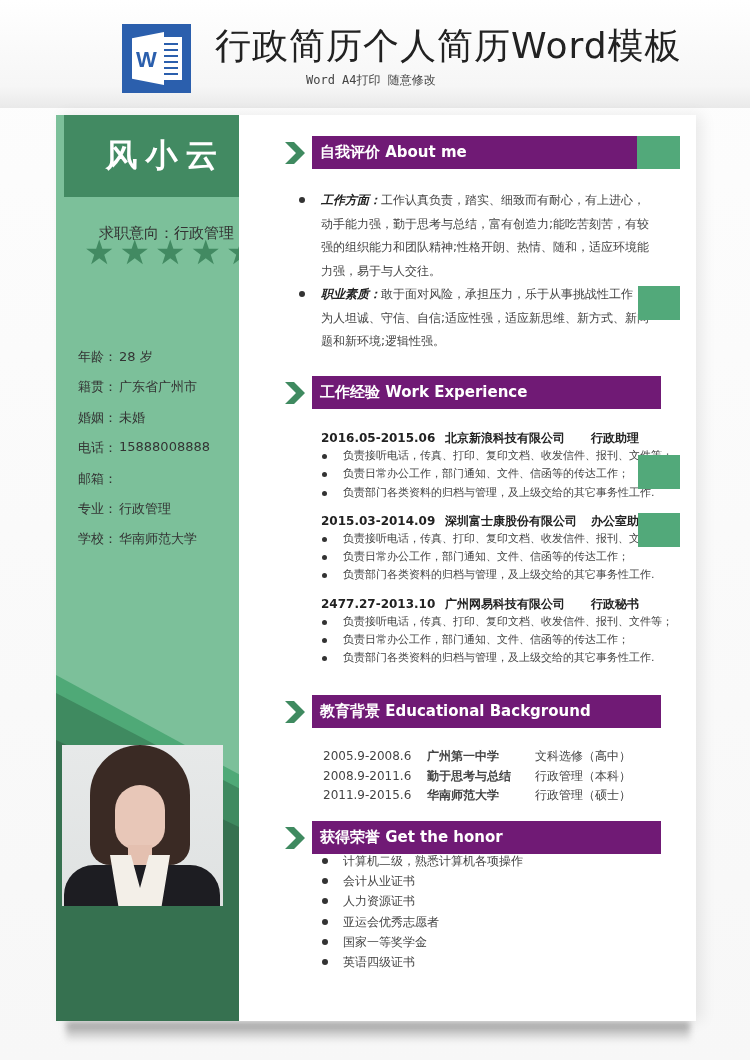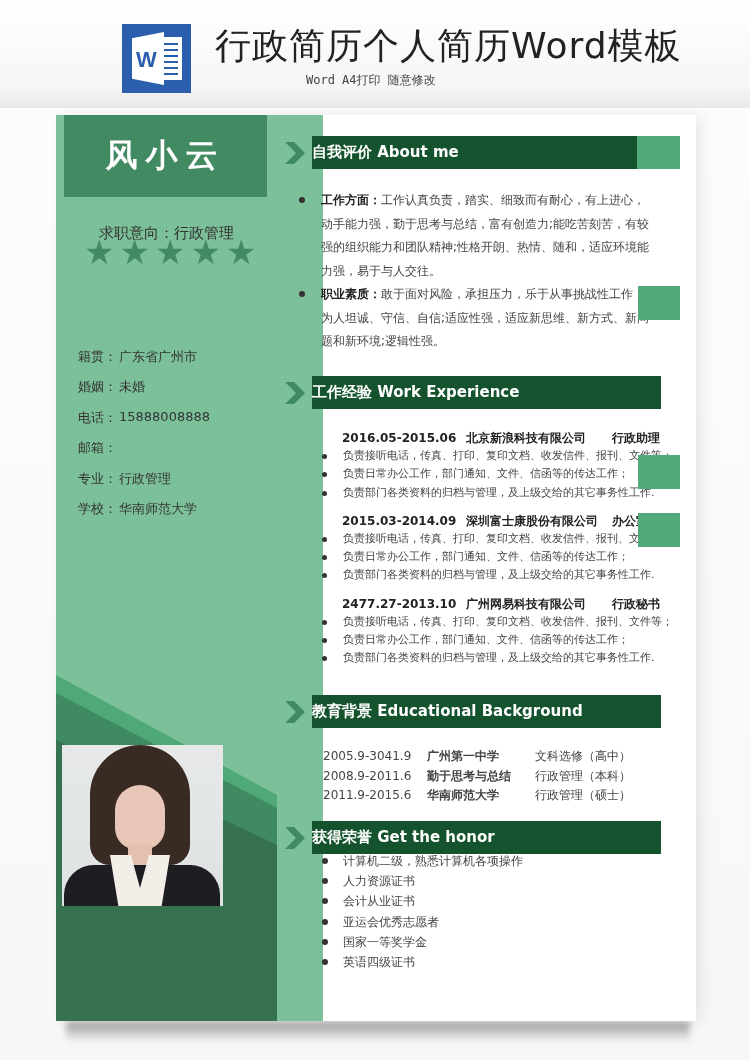--- a/index.html
+++ b/index.html
@@ -27,21 +27,21 @@
   .subtitle { position: absolute; left: 306px; top: 72px; font-size: 12px; color: #444;
     font-family: "DejaVu Sans Mono", monospace; }
 
   
   .page-shadow { position: absolute; left: 66px; top: 1022px; width: 624px; height: 20px;
     background: linear-gradient(#9a9a9a, rgba(200,200,200,0)); filter: blur(3px); }
   .page { position: absolute; left: 56px; top: 115px; width: 640px; height: 906px; background: #fff;
     box-shadow: 6px 0 14px rgba(0,0,0,0.08); overflow: hidden; }
 
   
-  .left { position: absolute; left: 0; top: 0; width: 267px; height: 906px; background: #7cc09a; overflow: hidden; }
+  .left { position: absolute; left: 0; top: 0; width: 183px; height: 906px; background: #7cc09a; overflow: hidden; }
   .name-box { position: absolute; left: 8px; top: 0; width: 203px; height: 82px; background: #428a62;
     display: flex; align-items: center; justify-content: center; }
   .name-box span { color: #fff; font-size: 32px; font-weight: bold; letter-spacing: 8px; }
   .intent { position: absolute; left: 0; width: 221px; top: 109px; text-align: center; font-size: 15px; color: #333; }
   .stars { position: absolute; left: 28px; top: 120px; display: flex; gap: 5px; }
   .stars span { color: #428a62; font-size: 34px; line-height: 34px; }
   .info { position: absolute; left: 22px; top: 233px; }
   .info-row { height: 30.4px; font-size: 13px; color: #333; display: flex; }
   .info-row .k { white-space: nowrap; }
   .info-row .v { margin-left: 2px; white-space: nowrap; }
@@ -61,34 +61,34 @@
   .photo .jacket { position: absolute; left: 2px; top: 120px; width: 156px; height: 45px; background: #1d1d22;
     border-radius: 30px 30px 0 0; }
   .photo .collar { position: absolute; left: 48px; top: 110px; width: 60px; height: 55px; background: #f3efe8;
     clip-path: polygon(0 0, 35% 0, 50% 60%, 65% 0, 100% 0, 85% 100%, 15% 100%); }
 
   
   .right { position: absolute; left: 221px; top: 0; width: 419px; height: 906px; }
   .section-head { position: absolute; left: 8px; width: 376px; height: 33px; }
   .chevron { position: absolute; left: 0; top: 6px; width: 20px; height: 22px; }
   .chevron svg { display: block; }
-  .head-bar { position: absolute; left: 27px; top: 0; width: 349px; height: 33px; background: #14532d;
-    color: #fff; font-size: 15px; font-weight: bold; display: flex; align-items: center; padding-left: 0; }
+  .head-bar { position: absolute; left: 27px; top: 0; width: 349px; height: 33px; background: #701a75;
+    color: #fff; font-size: 15px; font-weight: bold; display: flex; align-items: center; padding-left: 8px; }
   .head-bar .accent { position: absolute; right: -19px; top: 0; width: 43px; height: 33px; background: #52a97a; }
 
   .about { position: absolute; left: 44px; top: 74px; width: 330px; font-size: 12px; line-height: 23.5px; color: #444; }
   .bullet-para { position: relative; padding-left: 0; text-indent: 0; }
   .bullet-para::before { content: ""; position: absolute; left: -22px; top: 8px; width: 6px; height: 6px; border-radius: 50%; background: #333; }
-  .bullet-para b { color: #222; }
+  .bullet-para b { color: #222; font-style: italic; }
 
   .float-box { position: absolute; width: 42px; height: 34px; background: #52a97a; }
 
   .jobs { position: absolute; left: 44px; top: 314px; width: 360px; }
   .job { margin-bottom: 10px; }
-  .job-head { display: flex; font-size: 12px; font-weight: bold; color: #222; height: 18px; line-height: 18px; white-space: nowrap; margin-left: 21px; }
+  .job-head { display: flex; font-size: 12px; font-weight: bold; color: #222; height: 18px; line-height: 18px; white-space: nowrap; }
   .job-head .d { width: 124px; }
   .job-head .c { width: 146px; }
   .job-duty { position: relative; padding-left: 22px; font-size: 11px; color: #444; height: 18.3px; line-height: 18.3px; white-space: nowrap; }
   .job-duty::before { content: ""; position: absolute; left: 1px; top: 7px; width: 5px; height: 5px; border-radius: 50%; background: #333; }
 
   .edu { position: absolute; left: 46px; top: 632px; }
   .edu-row { display: flex; font-size: 12px; color: #444; height: 19.5px; line-height: 19.5px; white-space: nowrap; }
   .edu-row .p { width: 104px; }
   .edu-row .s { width: 108px; font-weight: bold; }
 
@@ -128,20 +128,24 @@
       <span>求职意向：</span><span>行政管理</span>
     </div>
     <div class="stars">
       <span>★</span>
       <span>★</span>
       <span>★</span>
       <span>★</span>
       <span>★</span>
     </div>
     <div class="info">
+      <div class="info-row">
+          <span class="k">年龄：</span>
+          <span class="v"> 28 岁</span>
+        </div>
       <div class="info-row">
           <span class="k">籍贯：</span>
           <span class="v">广东省广州市</span>
         </div>
       <div class="info-row">
           <span class="k">婚姻：</span>
           <span class="v">未婚</span>
         </div>
       <div class="info-row">
           <span class="k">电话：</span>
@@ -237,21 +241,21 @@
         <svg width="20" height="22" viewBox="0 0 20 22">
             <polygon points="0,0 9,0 20,11 9,22 0,22 11,11" fill="#3f8a60"></polygon>
           </svg>
       </div>
       <div class="head-bar">
         <span>教育背景 Educational Background</span>
       </div>
     </div>
     <div class="edu">
       <div class="edu-row">
-          <span class="p">2005.9-3041.9</span>
+          <span class="p">2005.9-2008.6</span>
           <span class="s">广州第一中学</span>
           <span>文科选修（高中）</span>
         </div>
       <div class="edu-row">
           <span class="p">2008.9-2011.6</span>
           <span class="s">勤于思考与总结</span>
           <span>行政管理（本科）</span>
         </div>
       <div class="edu-row">
           <span class="p">2011.9-2015.6</span>
@@ -265,22 +269,22 @@
         <svg width="20" height="22" viewBox="0 0 20 22">
             <polygon points="0,0 9,0 20,11 9,22 0,22 11,11" fill="#3f8a60"></polygon>
           </svg>
       </div>
       <div class="head-bar">
         <span>获得荣誉 Get the honor</span>
       </div>
     </div>
     <div class="honors">
       <div class="honor">计算机二级，熟悉计算机各项操作</div>
+      <div class="honor">会计从业证书</div>
       <div class="honor">人力资源证书</div>
-      <div class="honor">会计从业证书</div>
       <div class="honor">亚运会优秀志愿者</div>
       <div class="honor">国家一等奖学金</div>
       <div class="honor">英语四级证书</div>
     </div>
 
     <div class="float-box" style="left:361px; top:171px;"></div>
     <div class="float-box" style="left:361px; top:340px;"></div>
     <div class="float-box" style="left:361px; top:398px;"></div>
   </div>
 </div>

